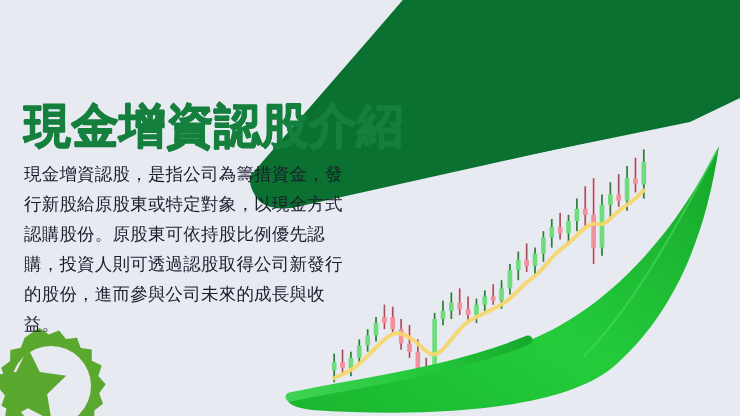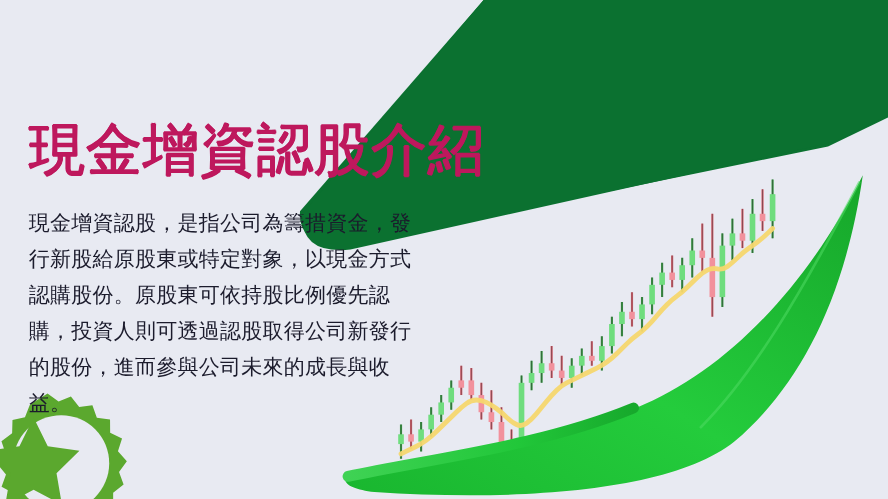--- a/index.html
+++ b/index.html
@@ -27,31 +27,31 @@
   }
   #art-svg { z-index: 1; }
   #text-layer { z-index: 5; }
 
   #page-title {
     position: absolute;
     left: 24px;
     top: 70px;
     font-size: 47px;
     line-height: 1.08;
-    font-weight: 400;
+    font-weight: 700;
     letter-spacing: 0.5px;
-    color: #be185d;
+    color: #15803d;
     white-space: nowrap;
     font-family: "DejaVu Sans", "Liberation Sans", sans-serif;
     text-shadow: 0.6px 0 0 currentColor, -0.6px 0 0 currentColor, 0 0.6px 0 currentColor, 0 -0.6px 0 currentColor;
   }
   #body-paragraph {
     position: absolute;
     left: 24px;
-    top: 154px;
+    top: 141px;
     width: 330px;
     font-size: 17.5px;
     line-height: 1.72;
     font-weight: 400;
     color: #1b1b2c;
     letter-spacing: 0.2px;
     text-align: left;
     word-break: break-all;
   }
 </style>

